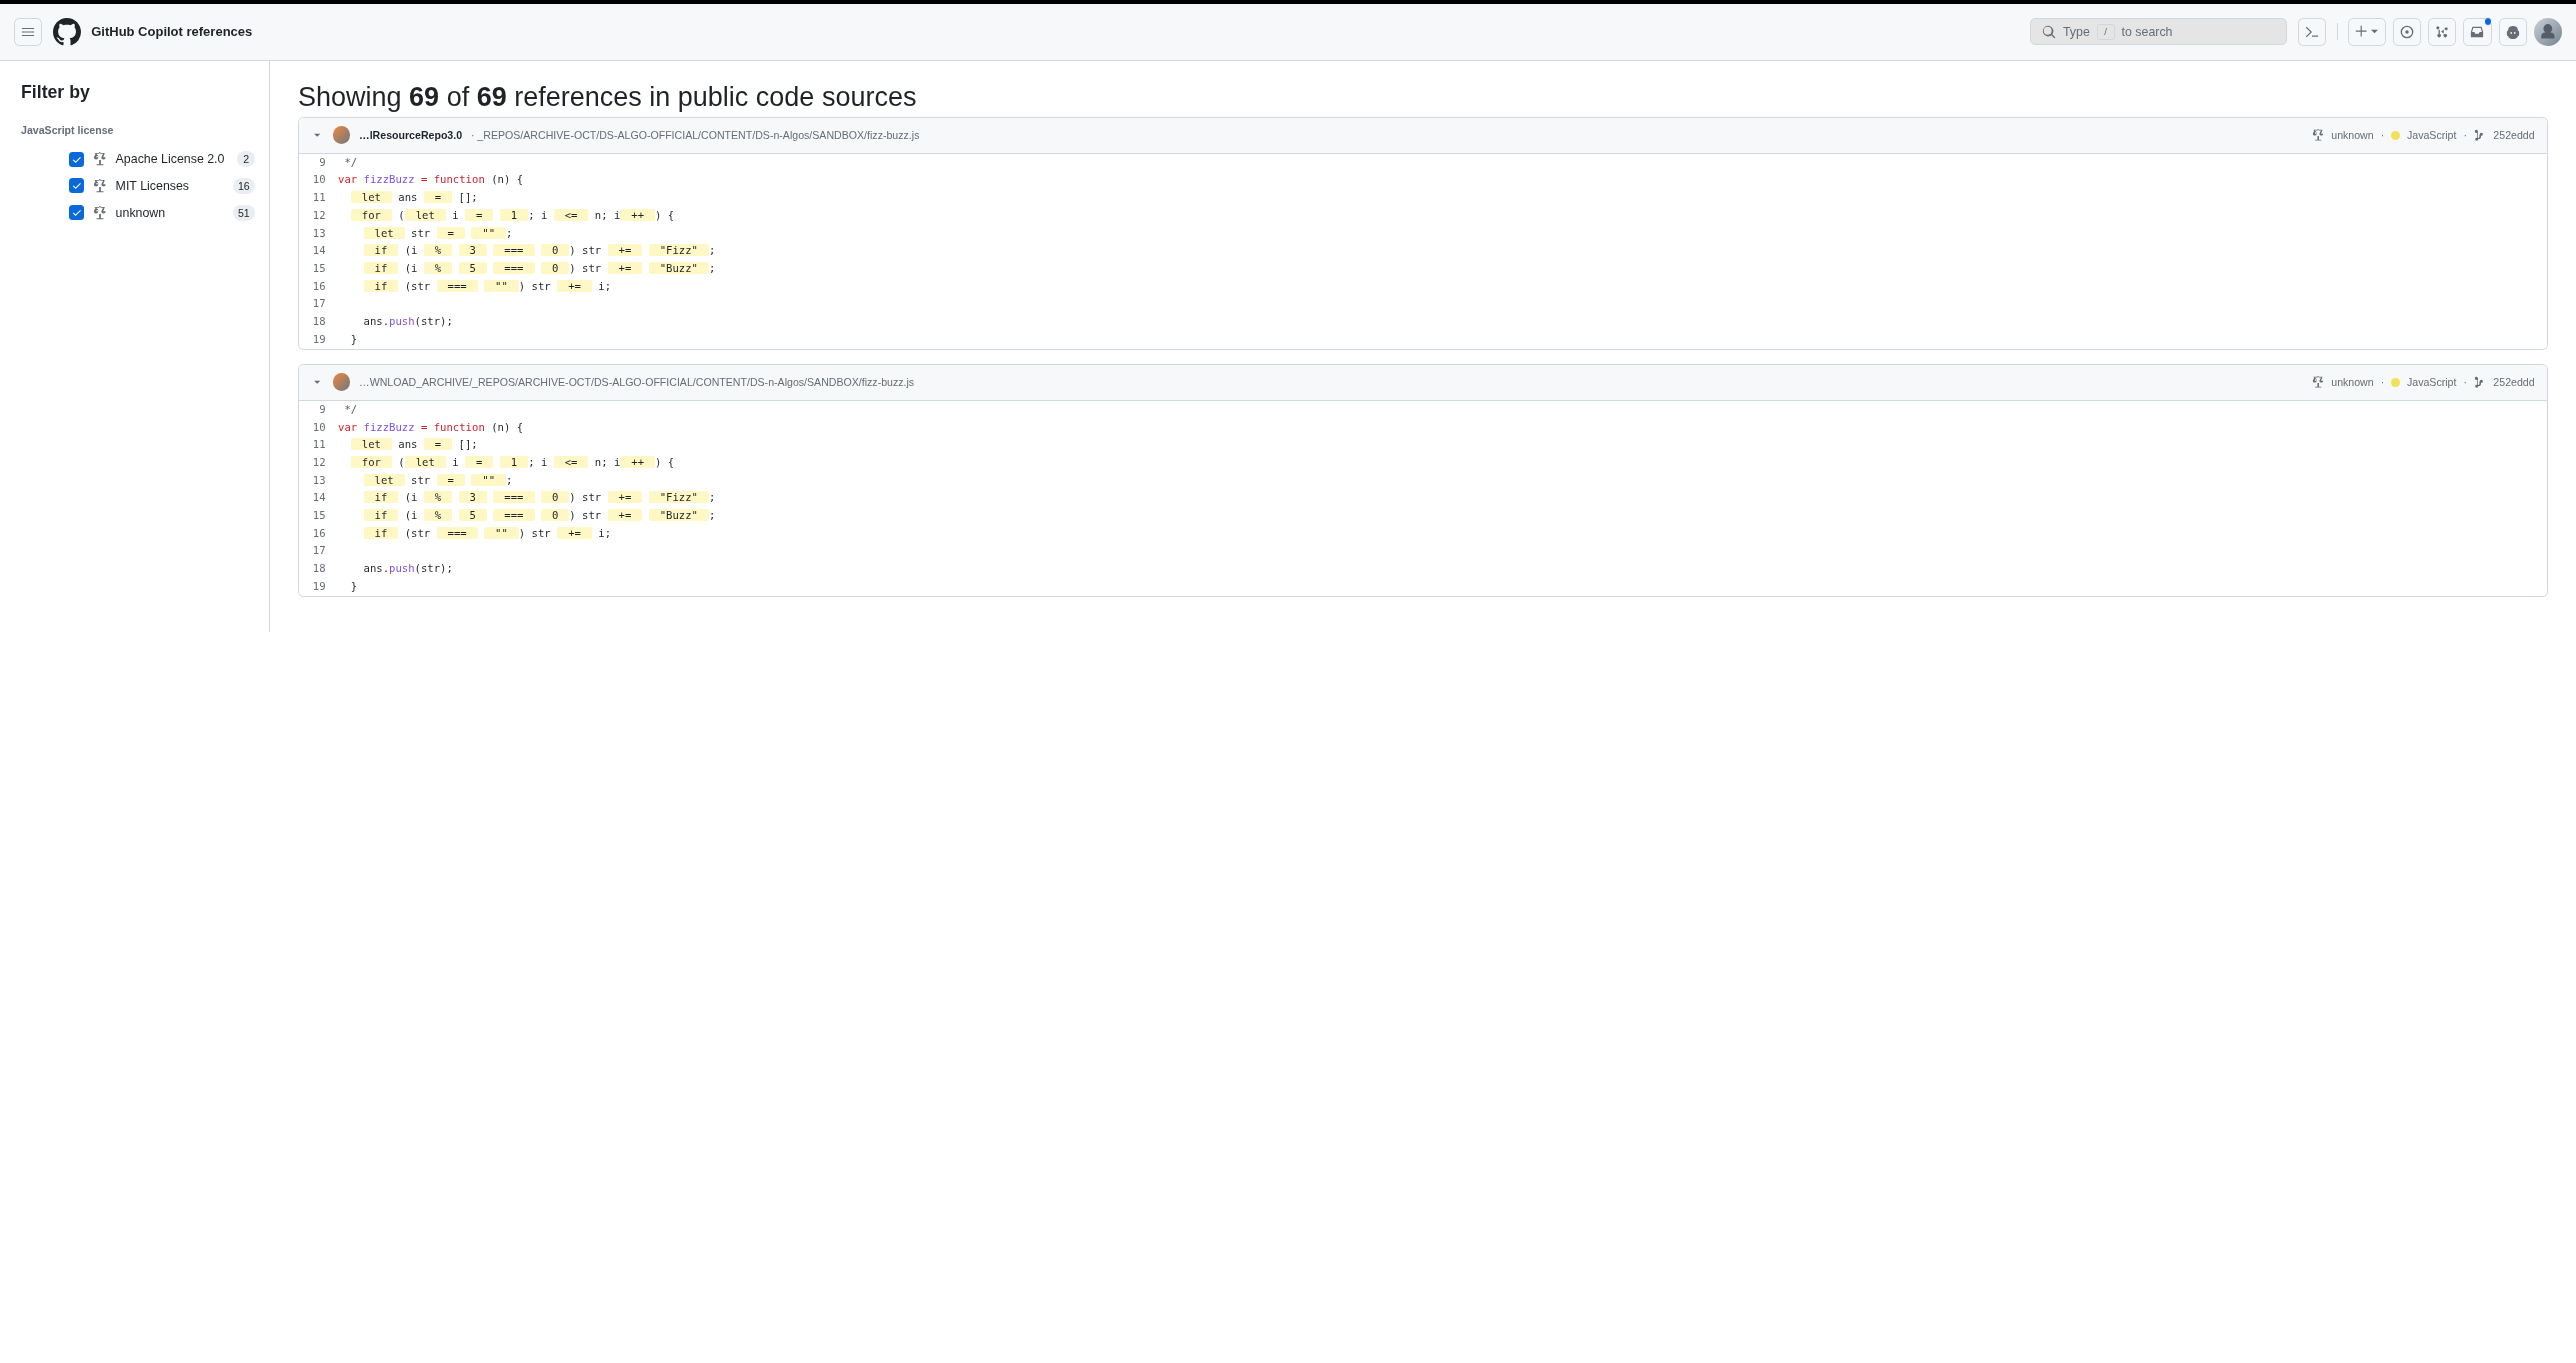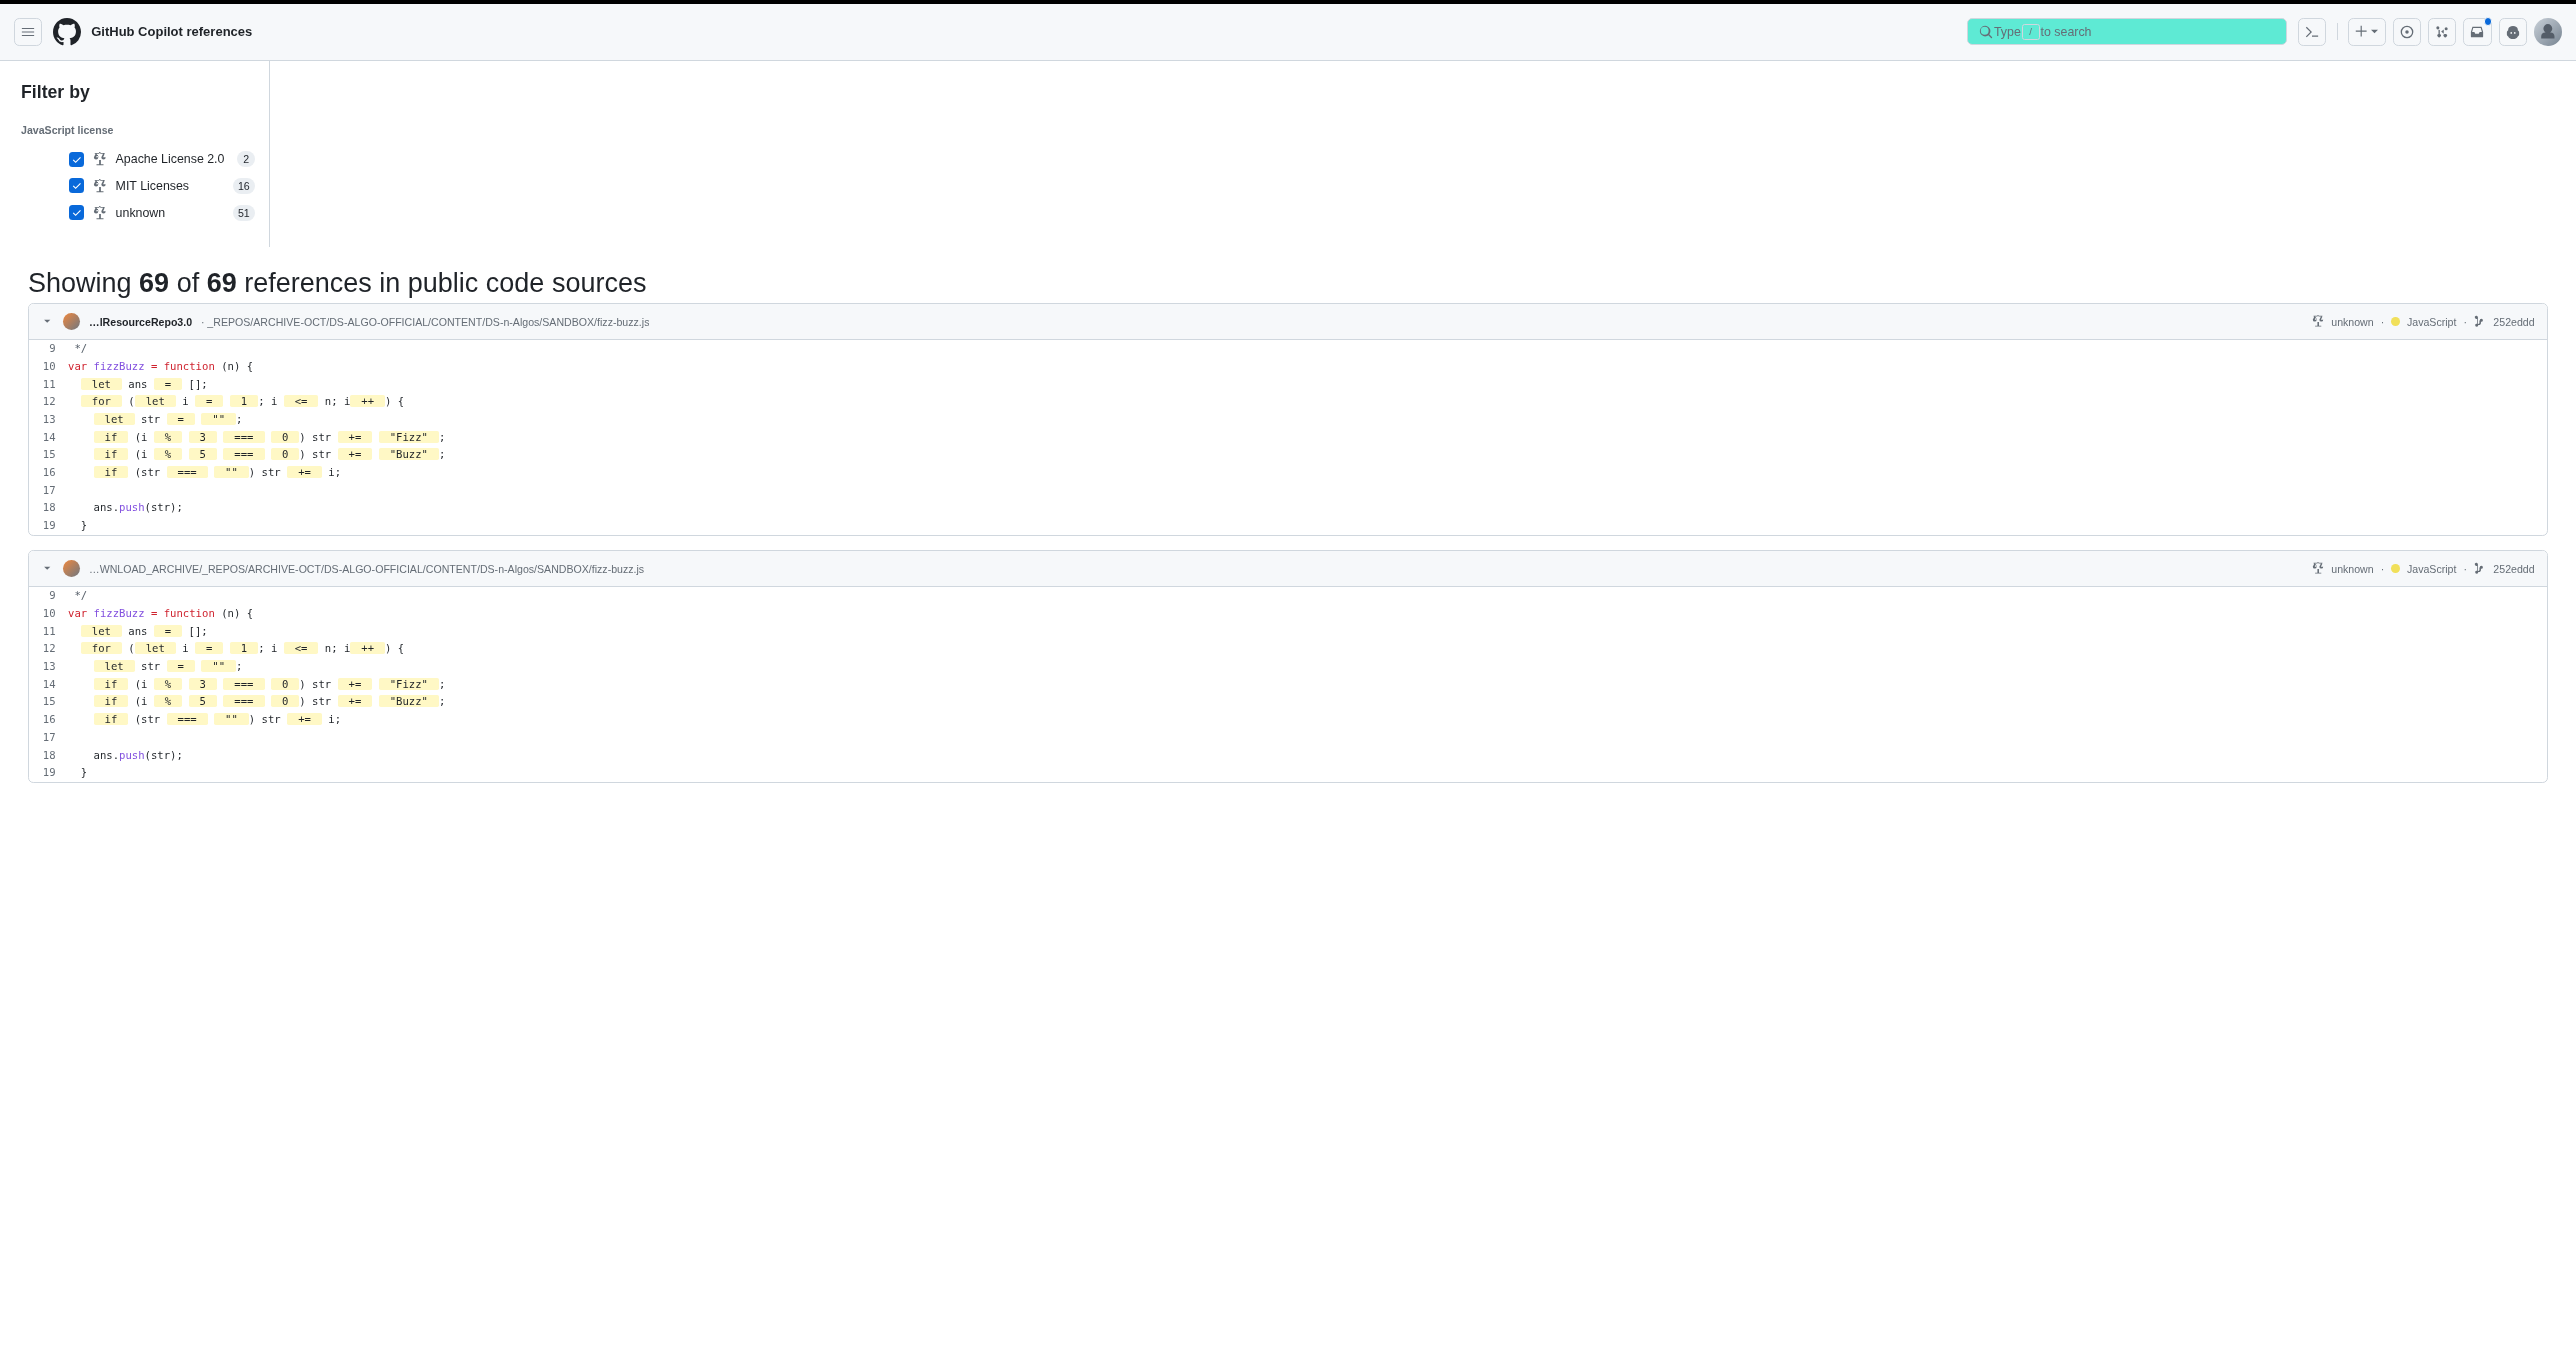--- a/index.html
+++ b/index.html
@@ -16,23 +16,23 @@
   gap: 10.6px;
 }
 .hamburger-btn {
   width: 28px; height: 28px; border: 0.9px solid #d0d7de; border-radius: 5.3px;
   background: #f6f8fa; display: flex; align-items: center; justify-content: center; cursor: pointer;
 }
 .gh-logo { display:flex; align-items:center; justify-content:center; cursor:pointer; }
 .page-title-text { font-size: 13px; font-weight: 600; }
 .header-spacer { flex: 1; }
 .search-box {
-  display: flex; align-items: center; gap: 1px;
+  display: flex; align-items: center; gap: 7px;
   border: 0.9px solid #d0d7de; border-radius: 5.3px; padding: 4.4px 10.6px;
-  width: 320px; color: #656d76; background: #5eead4;
+  width: 257px; color: #656d76; background: #e5e5e5;
 }
 .search-box .slash {
   display:inline-flex; align-items:center; justify-content:center;
   border:0.9px solid #d0d7de; border-radius:2.6px; width:17.7px; height:16px; font-size:9.7px;
 }
 .hdr-actions { display:flex; align-items:center; gap:7px; }
 .icon-btn {
   height: 28px; min-width: 28px; padding: 0 6.2px;
   border: 0.9px solid #d0d7de; border-radius: 5.3px;
   background: #f6f8fa; display:flex; align-items:center; justify-content:center; gap:3.5px;
@@ -42,21 +42,21 @@
 .avatar {
   width: 28px; height: 28px; border-radius: 50%;
   background: linear-gradient(135deg,#c9d1d9,#768390);
   display:flex; align-items:center; justify-content:center; cursor:pointer;
 }
 .notif-dot {
   position:absolute; top:-1.8px; right:-1.8px; width:8.8px; height:8.8px;
   background:#0969da; border:1.8px solid #f6f8fa; border-radius:50%;
 }
 
-.layout { display:flex;flex-direction:column; }
+.layout { display:flex; }
 .sidebar { width: 270px; border-right: 0.9px solid #d0d7de; padding: 21px 14px 21px 21px; }
 .sidebar-title { font-size: 17.7px; font-weight: 600; margin-bottom: 21px; }
 .sidebar-section-label { font-size: 10.6px; font-weight: 600; color: #656d76; margin-bottom: 10.6px; }
 .filter-item { display:flex; align-items:center; gap:8.8px; padding: 5.3px 0; cursor:pointer;margin-left:48px; }
 .chk {
   width:15px; height:15px; border-radius:3.5px; background:#0969da;
   display:flex; align-items:center; justify-content:center; flex-shrink:0;
 }
 .filter-label { flex:1; font-size:12.4px; }
 .filter-count {

